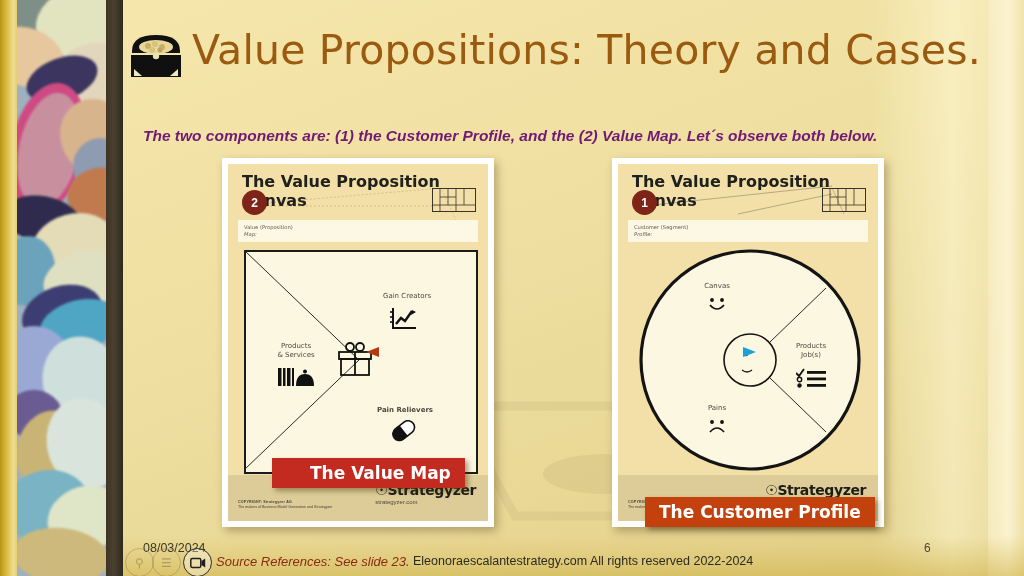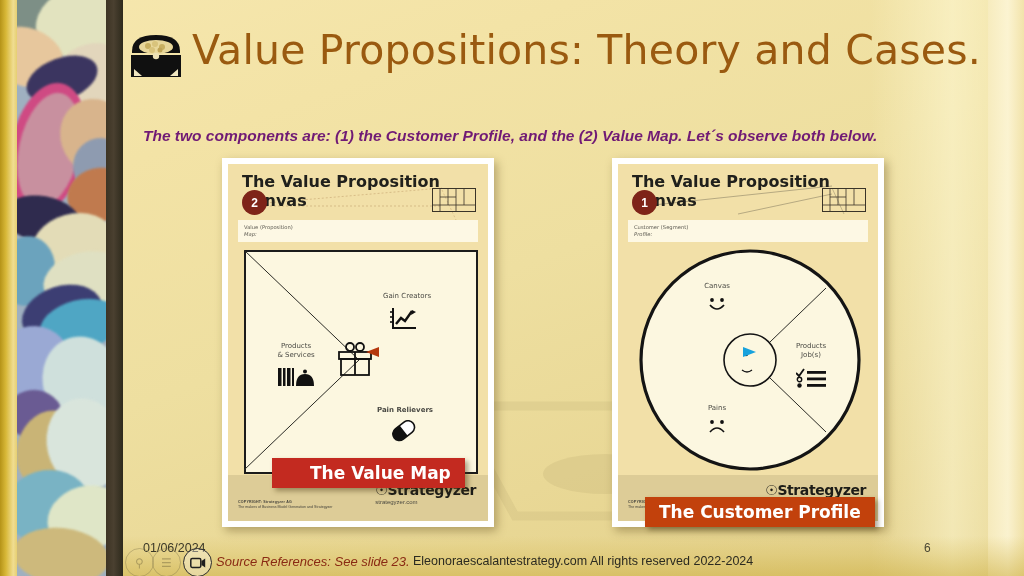--- a/index.html
+++ b/index.html
@@ -423,21 +423,21 @@
       </defs>
       <line x1="10" y1="8" x2="380" y2="8" stroke="url(#agrad)" stroke-width="4.6"></line>
       <polygon points="0,8 13,3 13,13" fill="#b5380e"></polygon>
       <polygon points="390,8 377,3 377,13" fill="#17a2dd"></polygon>
     </svg>
   </div>
 
   <div class="banner" id="banner-value">The Value Map</div>
   <div class="banner" id="banner-customer">The Customer Profile</div>
 
-  <div class="date">01/06/2024</div>
+  <div class="date">08/03/2024</div>
   <div class="srcref">Source References: See slide 23.</div>
   <div class="credit">Eleonoraescalantestrategy.com  All rights reserved 2022-2024</div>
   <div class="pagenum">6</div>
 
   <div class="ctrl" style="left:125px;top:548px;">
     <span>⚲</span>
   </div>
   <div class="ctrl" style="left:152px;top:548px;">
     <span>☰</span>
   </div>

